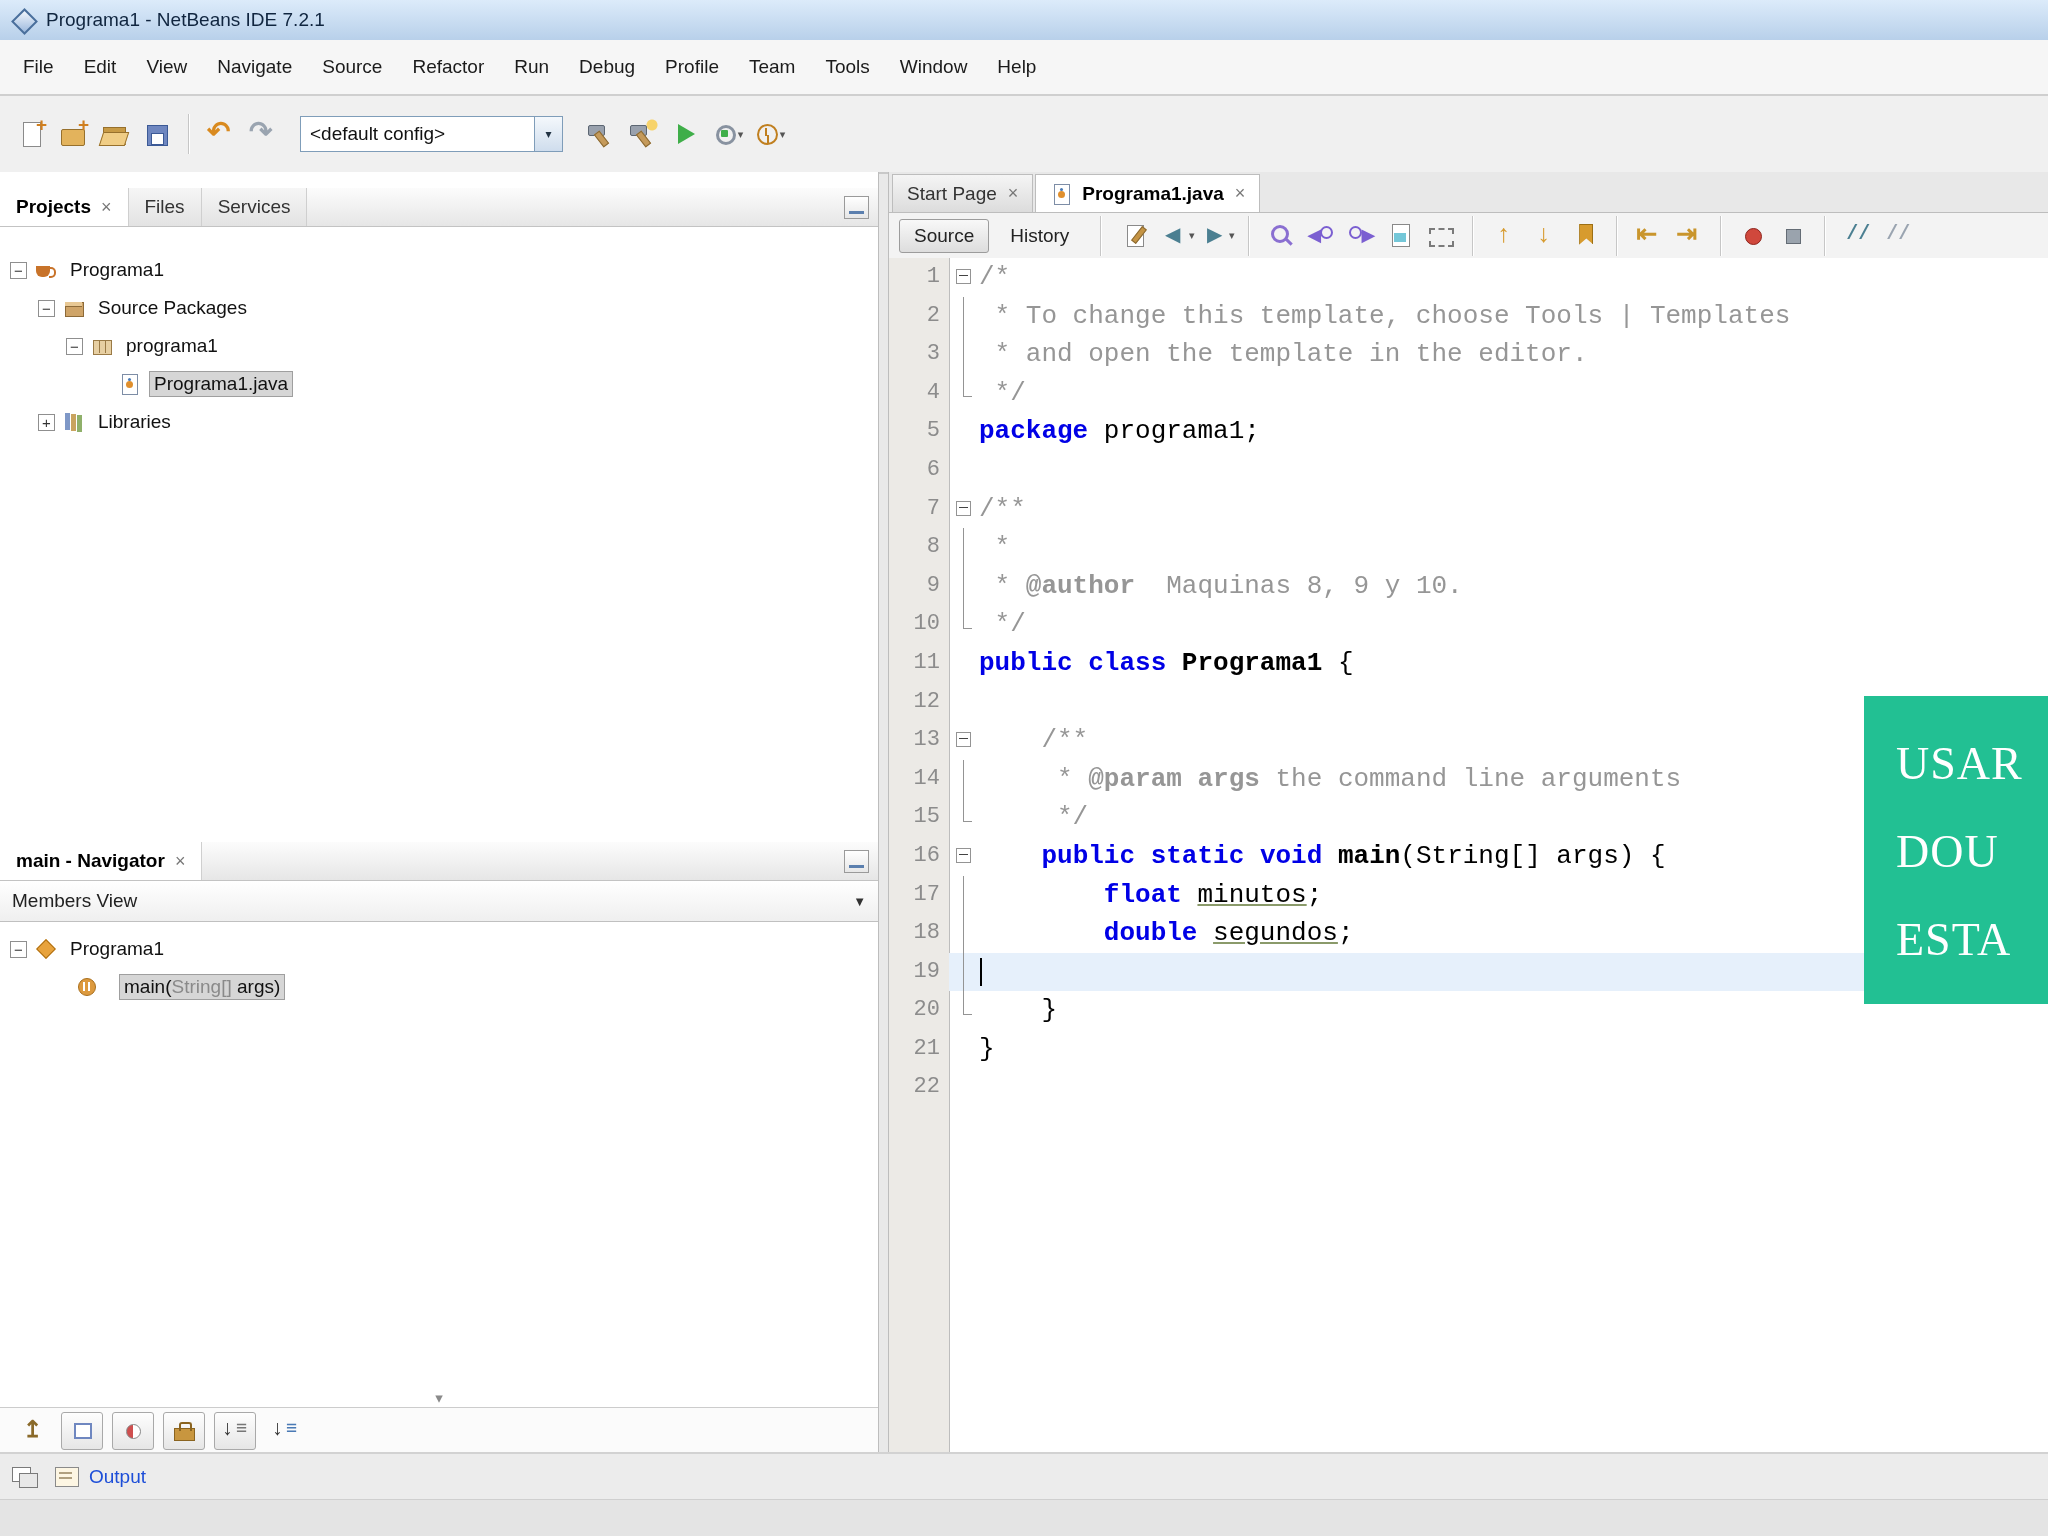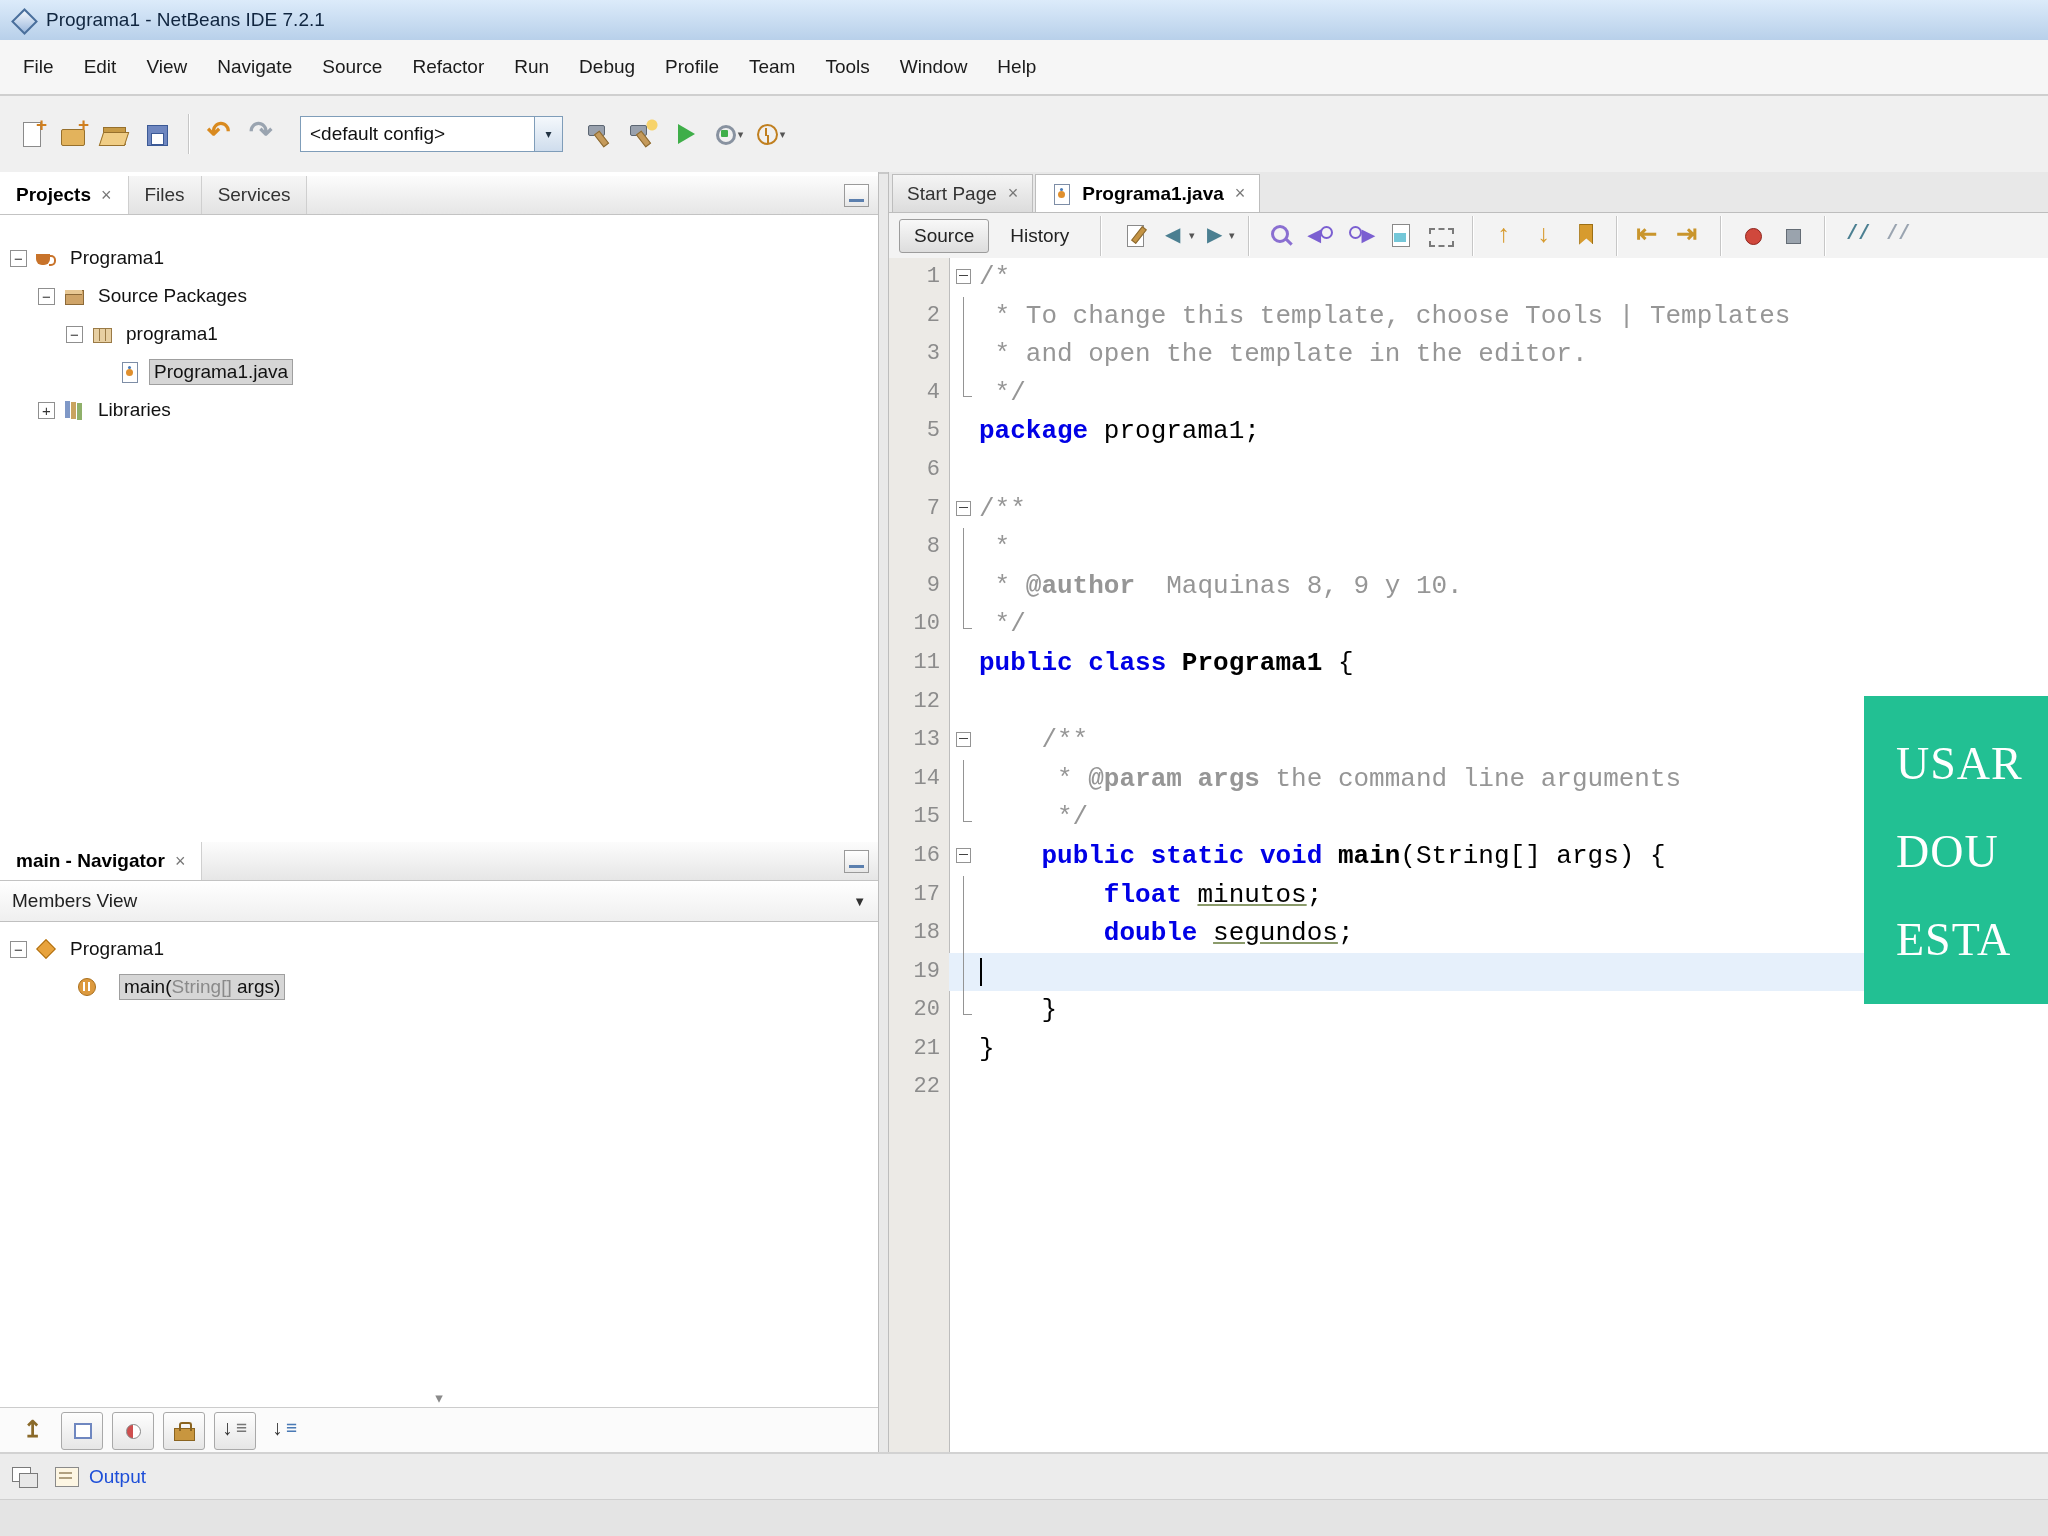--- a/index.html
+++ b/index.html
@@ -90,21 +90,21 @@
   .ti-javafile::before{content:"";position:absolute;left:4px;top:2px;width:14px;height:19px;background:#fff;border:1px solid #7d8da6}
   .ti-javafile::after{content:"";position:absolute;left:8px;top:9px;width:7px;height:7px;border-radius:50%;background:#e08f2d;box-shadow:0 -5px 0 -2px #4a7ab5}
   .ti-libraries::before{content:"";position:absolute;left:3px;top:3px;width:5px;height:17px;background:#7f98c7;box-shadow:6px 1px 0 #c9a45f,12px 2px 0 #8fb06a}
   .ti-class::before{content:"";position:absolute;left:5px;top:5px;width:12px;height:12px;background:#e8a33d;border:1px solid #ad6f12;transform:rotate(45deg)}
   .ti-method::before{content:"";position:absolute;left:3px;top:3px;width:16px;height:16px;border-radius:50%;background:#dd9a3e;border:1px solid #a96f1d}
   .ti-method::after{content:"";position:absolute;left:8px;top:7px;width:2px;height:9px;background:#fff;box-shadow:5px 0 0 #fff}
 
   
   .leftcol{position:absolute;left:0;top:172px;width:878px;bottom:82px;background:#fff;border-right:1px solid #bdbdbd}
   .panel{position:absolute;left:0;right:0;display:flex;flex-direction:column}
-  .projects-panel{top:4px;height:670px;border-bottom:1px solid #404040}
+  .projects-panel{top:16px;height:670px;border-bottom:1px solid #404040}
   .navigator-panel{top:670px;bottom:0}
   .phdr{height:38px;background:linear-gradient(#fcfcfc,#e6e6e6);border-bottom:1px solid #c3c3c3;
     display:flex;align-items:stretch;position:relative;flex:none}
   .ptabs{display:flex}
   .ptab{display:flex;align-items:center;gap:7px;padding:0 16px;border-right:1px solid #cfcfcf;color:#333;
     background:linear-gradient(#f6f6f6,#e3e3e3);font-size:19px}
   .ptab.active{background:#fff;font-weight:bold;color:#000}
   .tclose{color:#777;font-size:18px;margin-left:3px;font-weight:normal}
   .min-btn{position:absolute;right:9px;top:8px;width:23px;height:21px;border:1px solid #9a9a9a;
     background:linear-gradient(#fff,#e7e7e7)}

